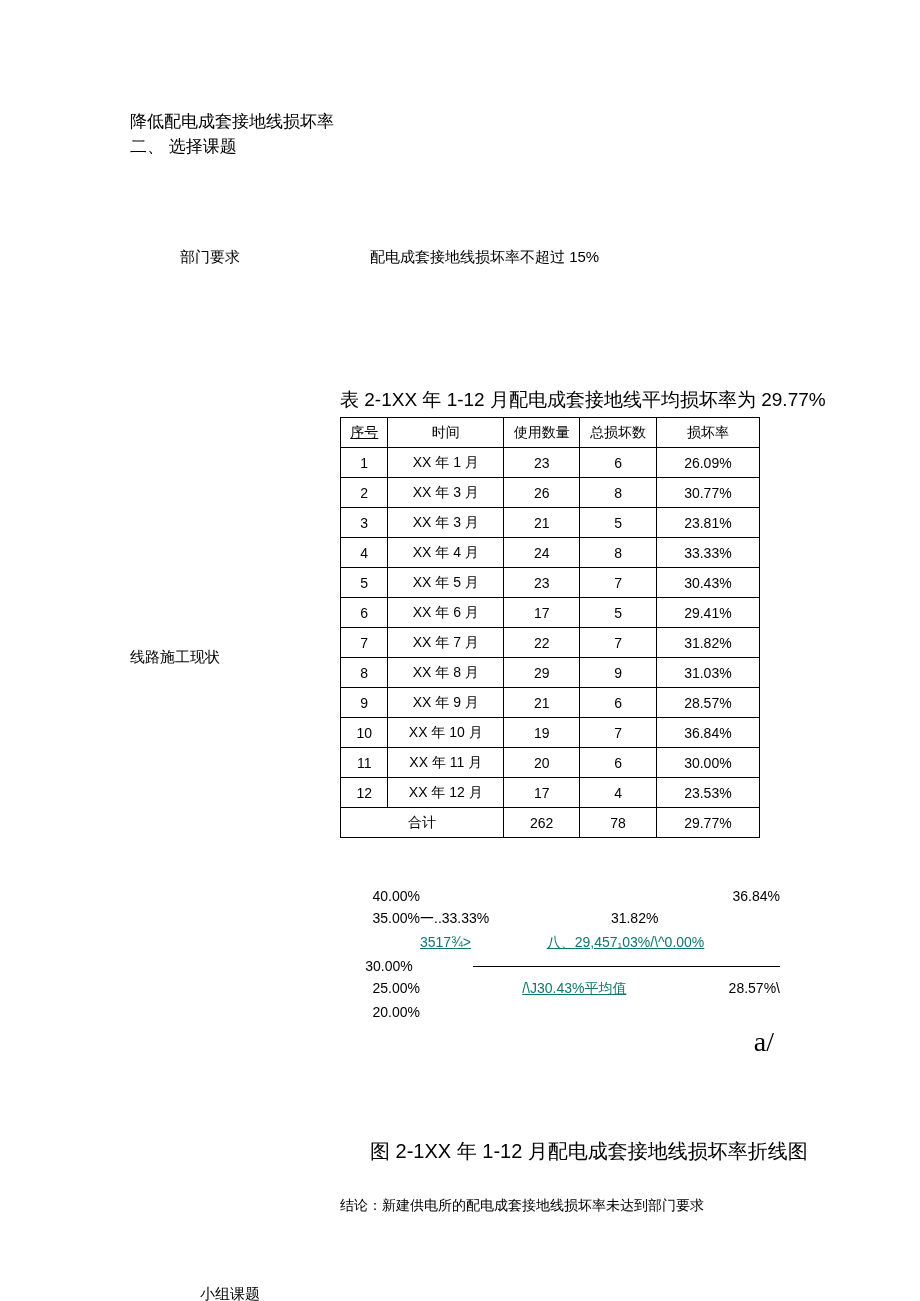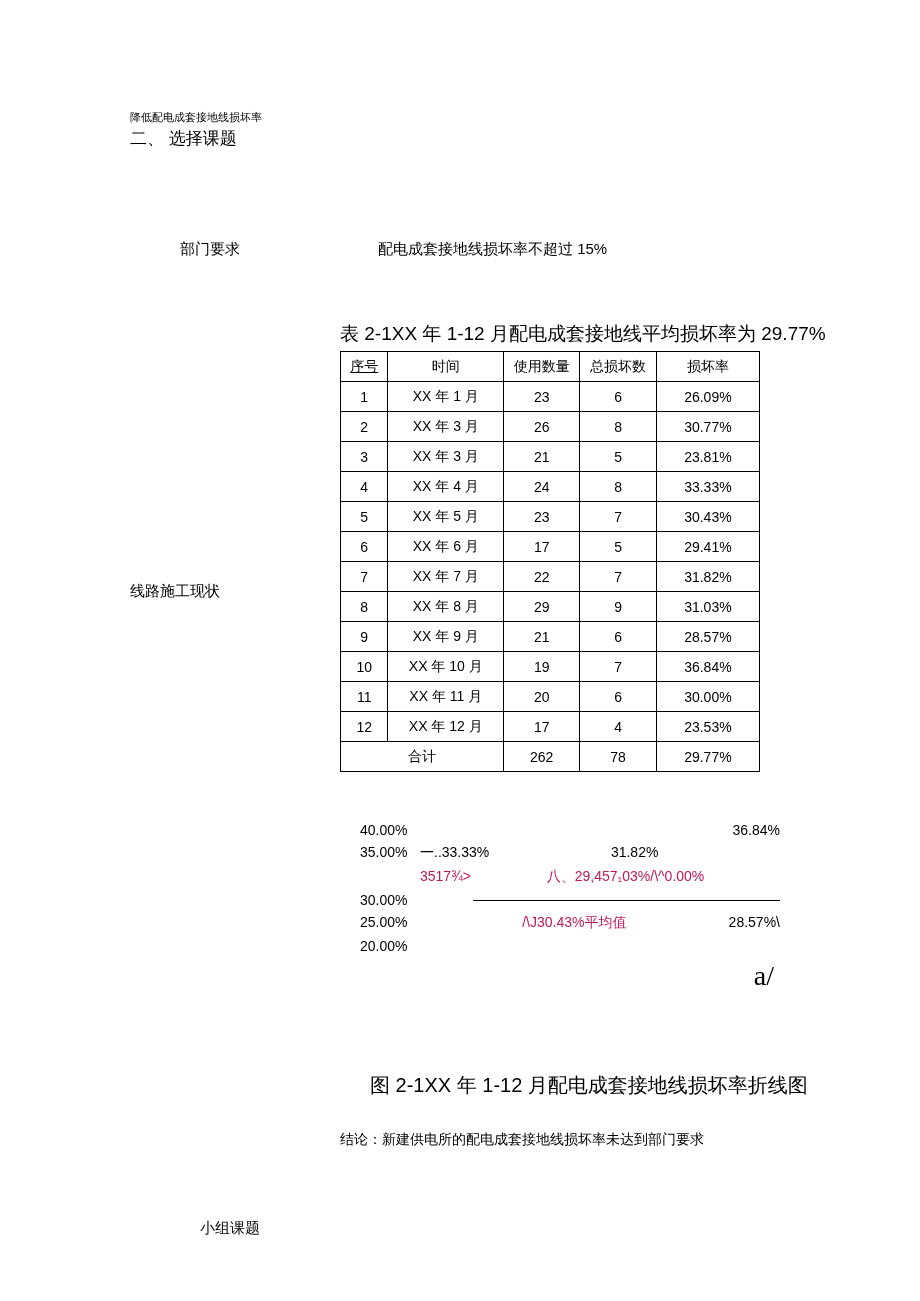--- a/index.html
+++ b/index.html
@@ -8,26 +8,25 @@
       height: 1301px;
       background: #fff;
       font-family: "SimSun", "Microsoft YaHei", sans-serif;
       font-size: 15px;
       color: #000;
       position: relative;
     }
     .page {
       padding: 110px 60px 40px 130px;
     }
-    .title-line1 { font-size: 11px; margin-bottom: 2px; }
+    .title-line1 { font-size: 17px; margin-bottom: 2px; }
     .title-line2 { font-size: 17px; margin-bottom: 90px; }
     .row-req {
       display: flex;
-      margin-bottom: 62px;
-      gap: 8px;
+      margin-bottom: 120px;
     }
     .row-req .left {
       width: 240px;
       padding-left: 50px;
     }
     .row-req .right {
       flex: 1;
     }
     .caption {
       font-size: 19px;
@@ -65,24 +64,25 @@
     .tfoot-label { }
     .chart-area {
       margin-left: 230px;
       margin-top: 50px;
       width: 420px;
       font-size: 14px;
     }
     .chart-line {
       display: flex;
       margin-bottom: 6px;
+      text-align: right;
     }
     .cl-label { width: 60px; }
     .cl-rest { flex: 1; display: flex; justify-content: space-between; }
-    .blue { color: #be185d; }
+    .blue { color: #0f766e; text-decoration: underline; }
     .divider-line {
       border-top: 1px solid #000;
       margin: 2px 0 2px 60px;
       width: 350px;
     }
     .aslash {
       font-family: "Times New Roman", serif;
       font-size: 28px;
       text-align: right;
       margin-right: 6px;

